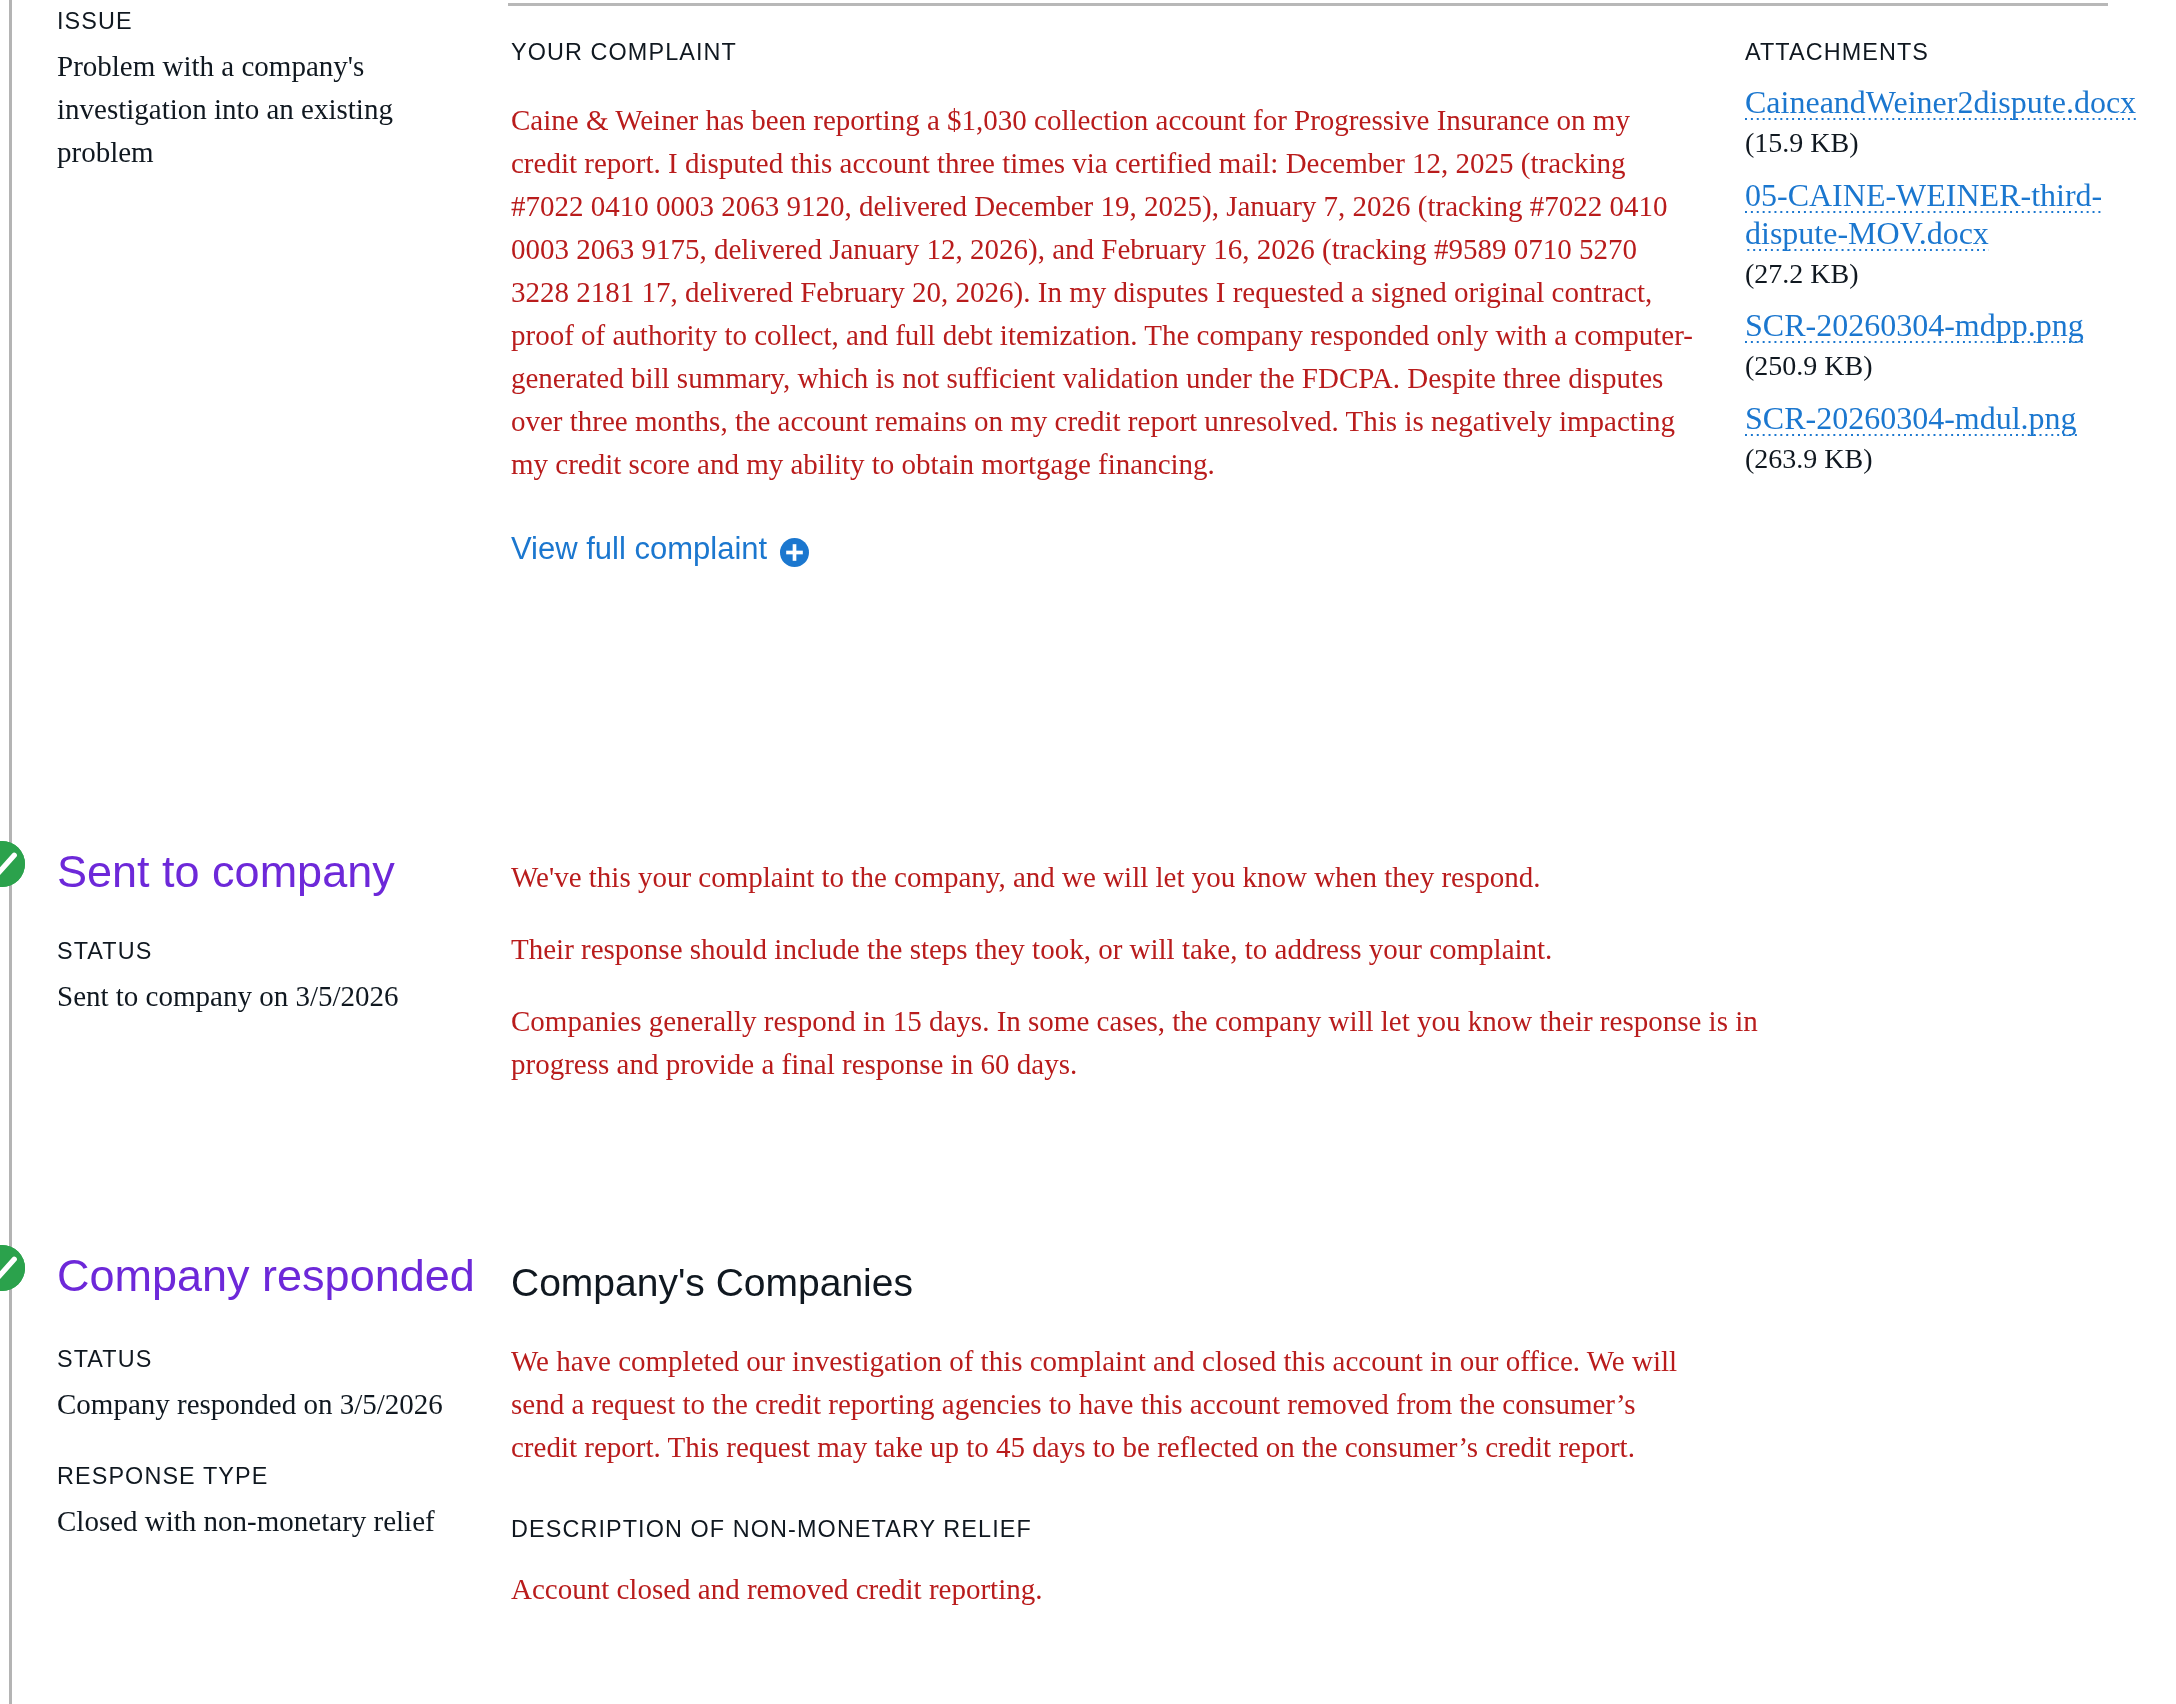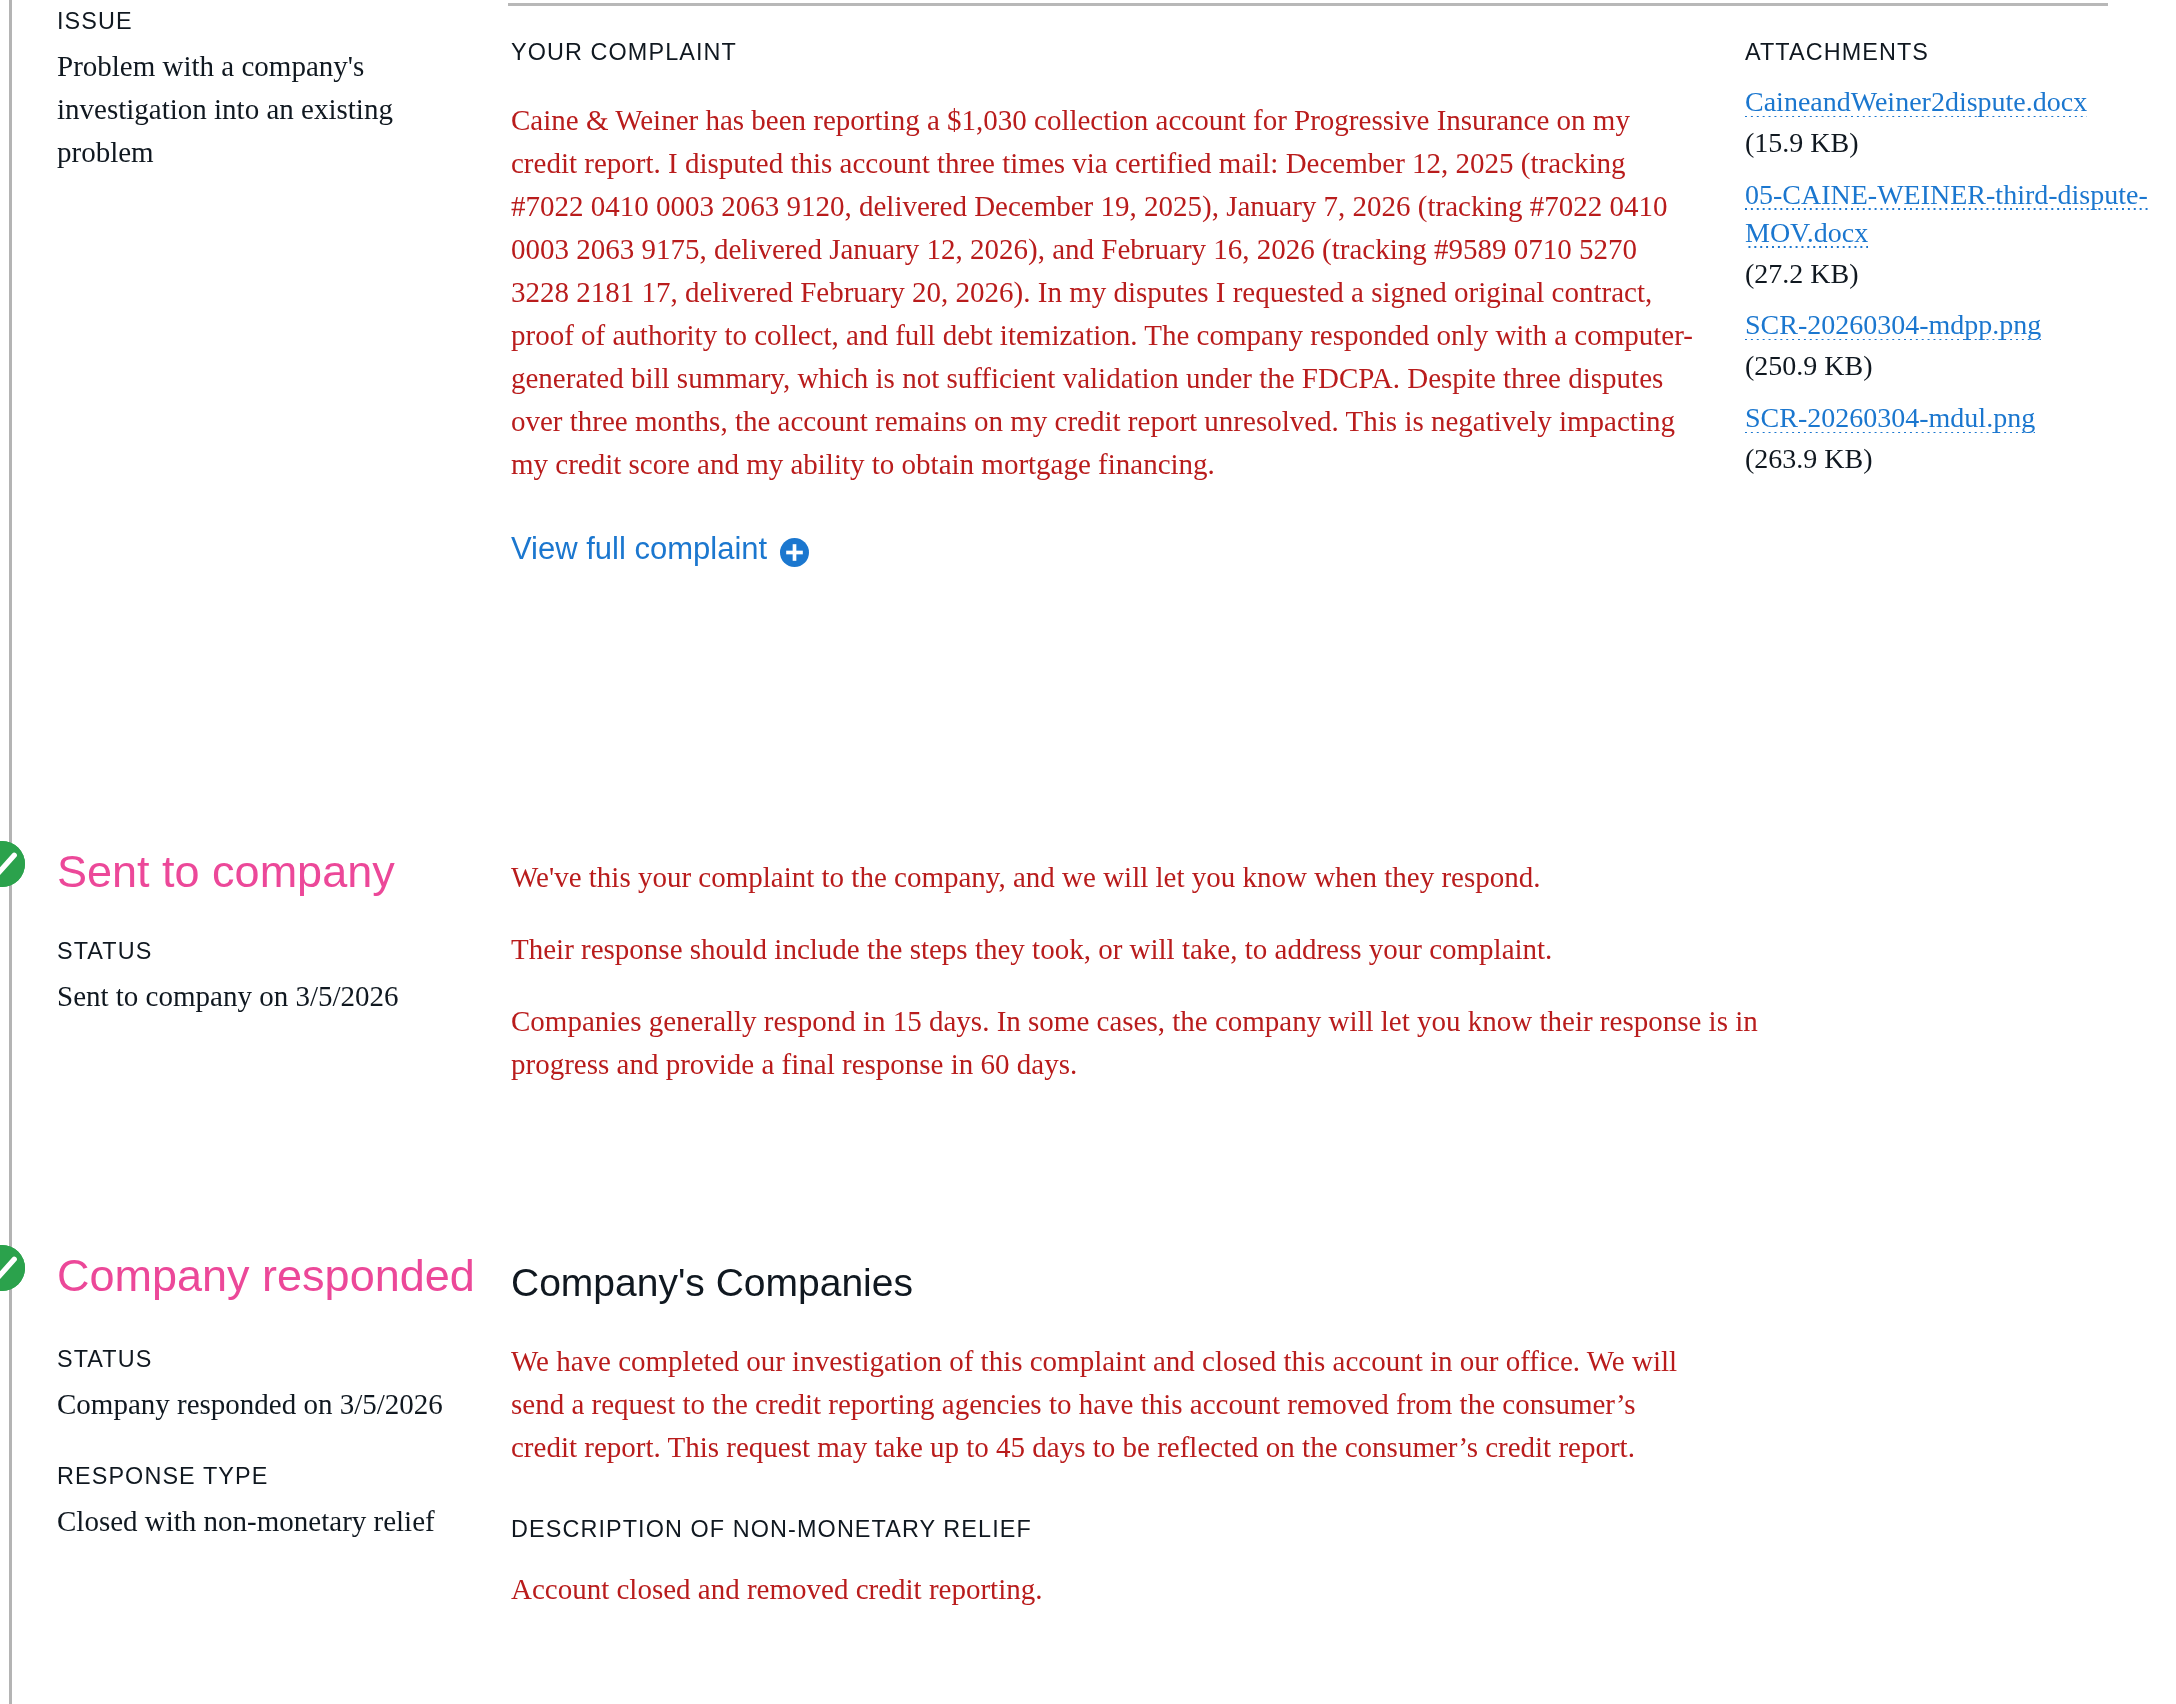--- a/index.html
+++ b/index.html
@@ -69,21 +69,21 @@
     font-size: 29px;
     line-height: 43px;
     color: #b91c1c;
     margin: 0 0 29px 0;
   }
   .step-title {
     font-family: "Liberation Sans", sans-serif;
     font-weight: normal;
     font-size: 45px;
     line-height: 62px;
-    color: #ec4899;
+    color: #6d28d9;
     margin: 0 0 35px 0;
   }
   .section-heading {
     font-family: "Liberation Sans", sans-serif;
     font-weight: normal;
     font-size: 39px;
     line-height: 49px;
     color: #101820;
     margin: 0 0 33px 0;
   }
@@ -103,21 +103,21 @@
     align-items: flex-end;
     gap: 12.7px;
     cursor: pointer;
   }
   .plus-badge { display: inline-block; line-height: 0; }
 
   
   .attachment-item { margin-bottom: 13.7px; }
   .attachment-link {
     font-family: "Liberation Serif", serif;
-    font-size: 28px;
+    font-size: 32px;
     line-height: 38px;
     color: #1b77cf;
     text-decoration: none;
     border-bottom: 0;
     background-image:
       linear-gradient(to right, #1b77cf 40%, rgba(255,255,255,0) 0%);
     background-position: 0 1.06em;
     background-size: 5.9px 2px;
     background-repeat: repeat-x;
     cursor: pointer;

